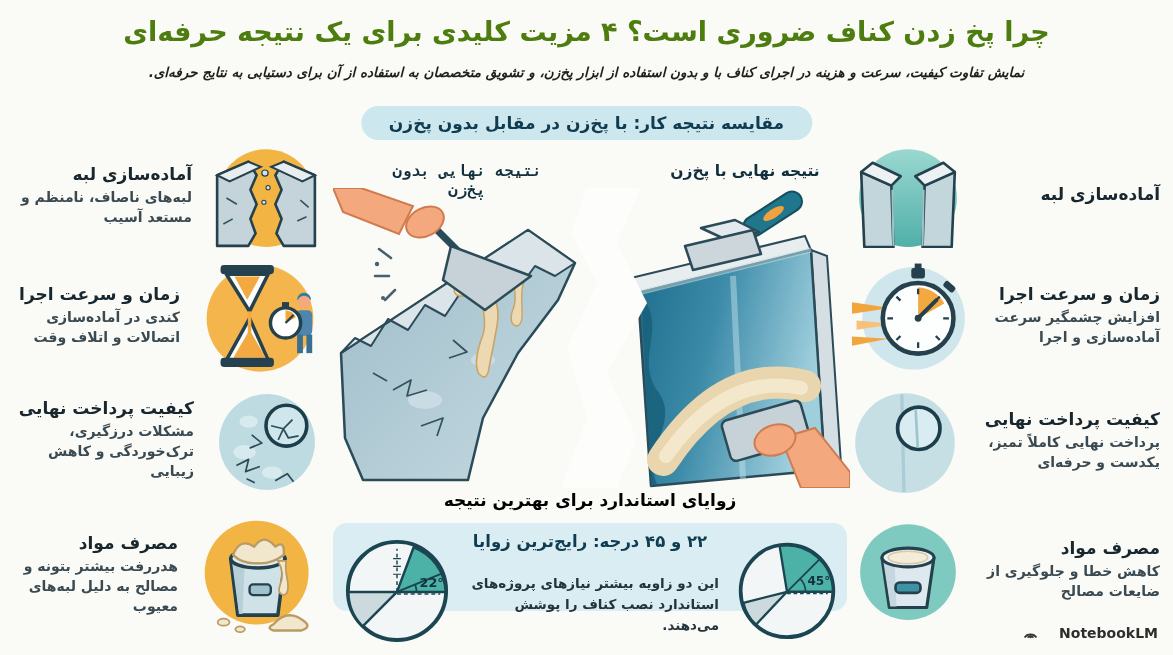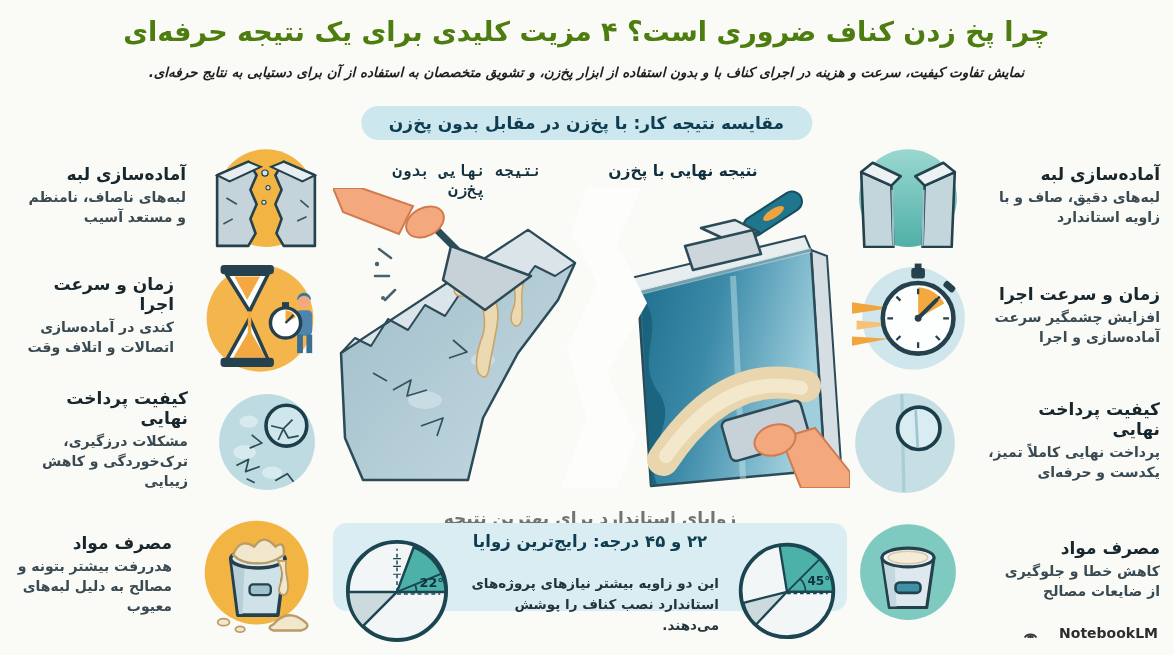--- a/index.html
+++ b/index.html
@@ -20,29 +20,29 @@
   }
   .pill{
     top:106px;left:50%;transform:translateX(-50%);
     background:#cde7ef;border-radius:20px;padding:7px 28px;
     font-size:17px;font-weight:800;color:#0f3c50;white-space:nowrap;
   }
   .cmp-label{
     top:162px;text-align:center;font-size:15.5px;font-weight:800;color:#122f3d;
   }
   .cmp-label.without{left:372px;width:190px;font-family:Liberation Mono, monospace;}
-  .cmp-label.with{left:598px;width:170px;}
-  .row{position:absolute;display:flex;align-items:center;gap:28px;}
+  .cmp-label.with{left:660px;width:170px;}
+  .row{position:absolute;display:flex;align-items:center;gap:22px;}
   .row .txt{flex:1;direction:rtl;text-align:right;}
   .row .item-title{font-size:17px;font-weight:800;color:#18262e;margin-bottom:4px;}
   .row .item-desc{font-size:14px;font-weight:600;color:#3a4a52;line-height:1.42;}
   .icon-wrap{flex:0 0 auto;display:flex;align-items:center;justify-content:center;}
   .bottom-heading{
-    top:508px;left:333px;width:514px;text-align:center;
-    font-size:17px;font-weight:800;color:#737373;
+    top:490px;left:333px;width:514px;text-align:center;
+    font-size:17px;font-weight:800;color:#000000;
   }
   .angles-panel{
     top:523px;left:333px;width:514px;height:88px;
     background:#d9edf2;border-radius:14px;
   }
   .panel-title{
     position:absolute;top:9px;left:0;width:100%;text-align:center;
     font-size:16.5px;font-weight:800;color:#0f3c50;
   }
   .panel-body{
@@ -233,21 +233,20 @@
       <polygon points="5,27 34,40 36,99 8,99" fill="#c3d6db" stroke="#24414d" stroke-width="2.5" stroke-linejoin="round"></polygon>
       <polygon points="5,27 34,40 43,31 16,18" fill="#ecf1f3" stroke="#24414d" stroke-width="2.5" stroke-linejoin="round"></polygon>
       <polygon points="95,27 66,40 64,99 92,99" fill="#c3d6db" stroke="#24414d" stroke-width="2.5" stroke-linejoin="round"></polygon>
       <polygon points="95,27 66,40 57,31 84,18" fill="#ecf1f3" stroke="#24414d" stroke-width="2.5" stroke-linejoin="round"></polygon>
       <line x1="35" y1="44" x2="36" y2="98" stroke="#9fc0c8" stroke-width="2"></line>
       <line x1="65" y1="44" x2="64" y2="98" stroke="#9fc0c8" stroke-width="2"></line>
     </svg>
   </div>
   <div class="txt">
     <div class="item-title">آماده‌سازی لبه</div>
-    <div class="item-desc">لبه‌های دقیق، صاف و با زاویه استاندارد</div>
   </div>
 </div>
 
 <div class="row" style="left:852px;top:258px;width:308px;height:116px;">
   <div class="icon-wrap">
     <svg width="114" height="114" viewBox="0 0 100 100">
       <circle cx="54" cy="52" r="45" fill="#cfe6ec"></circle>
       <polygon points="0,38 34,43 0,48" fill="#f2a53d"></polygon>
       <polygon points="4,54 38,57 4,62" fill="#f6c178"></polygon>
       <polygon points="0,68 32,70 0,76" fill="#f2a53d"></polygon>

